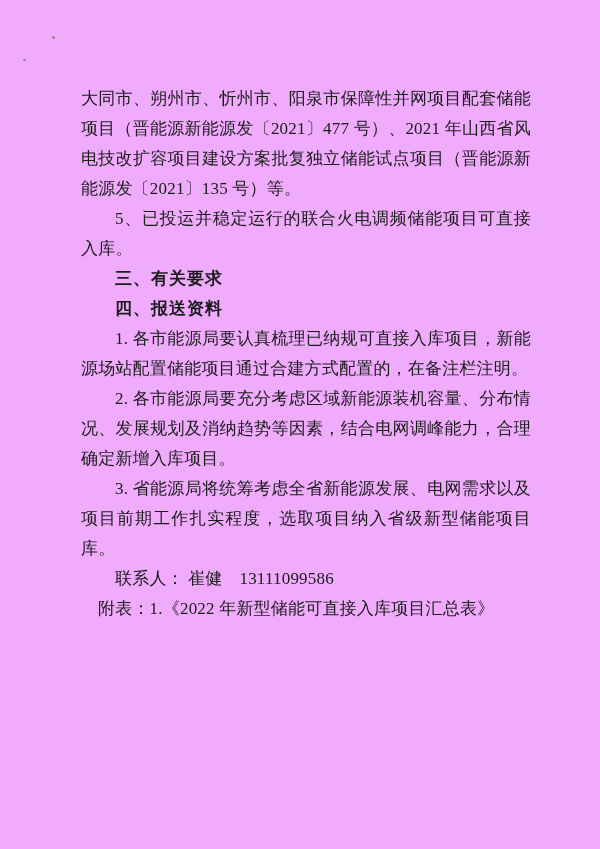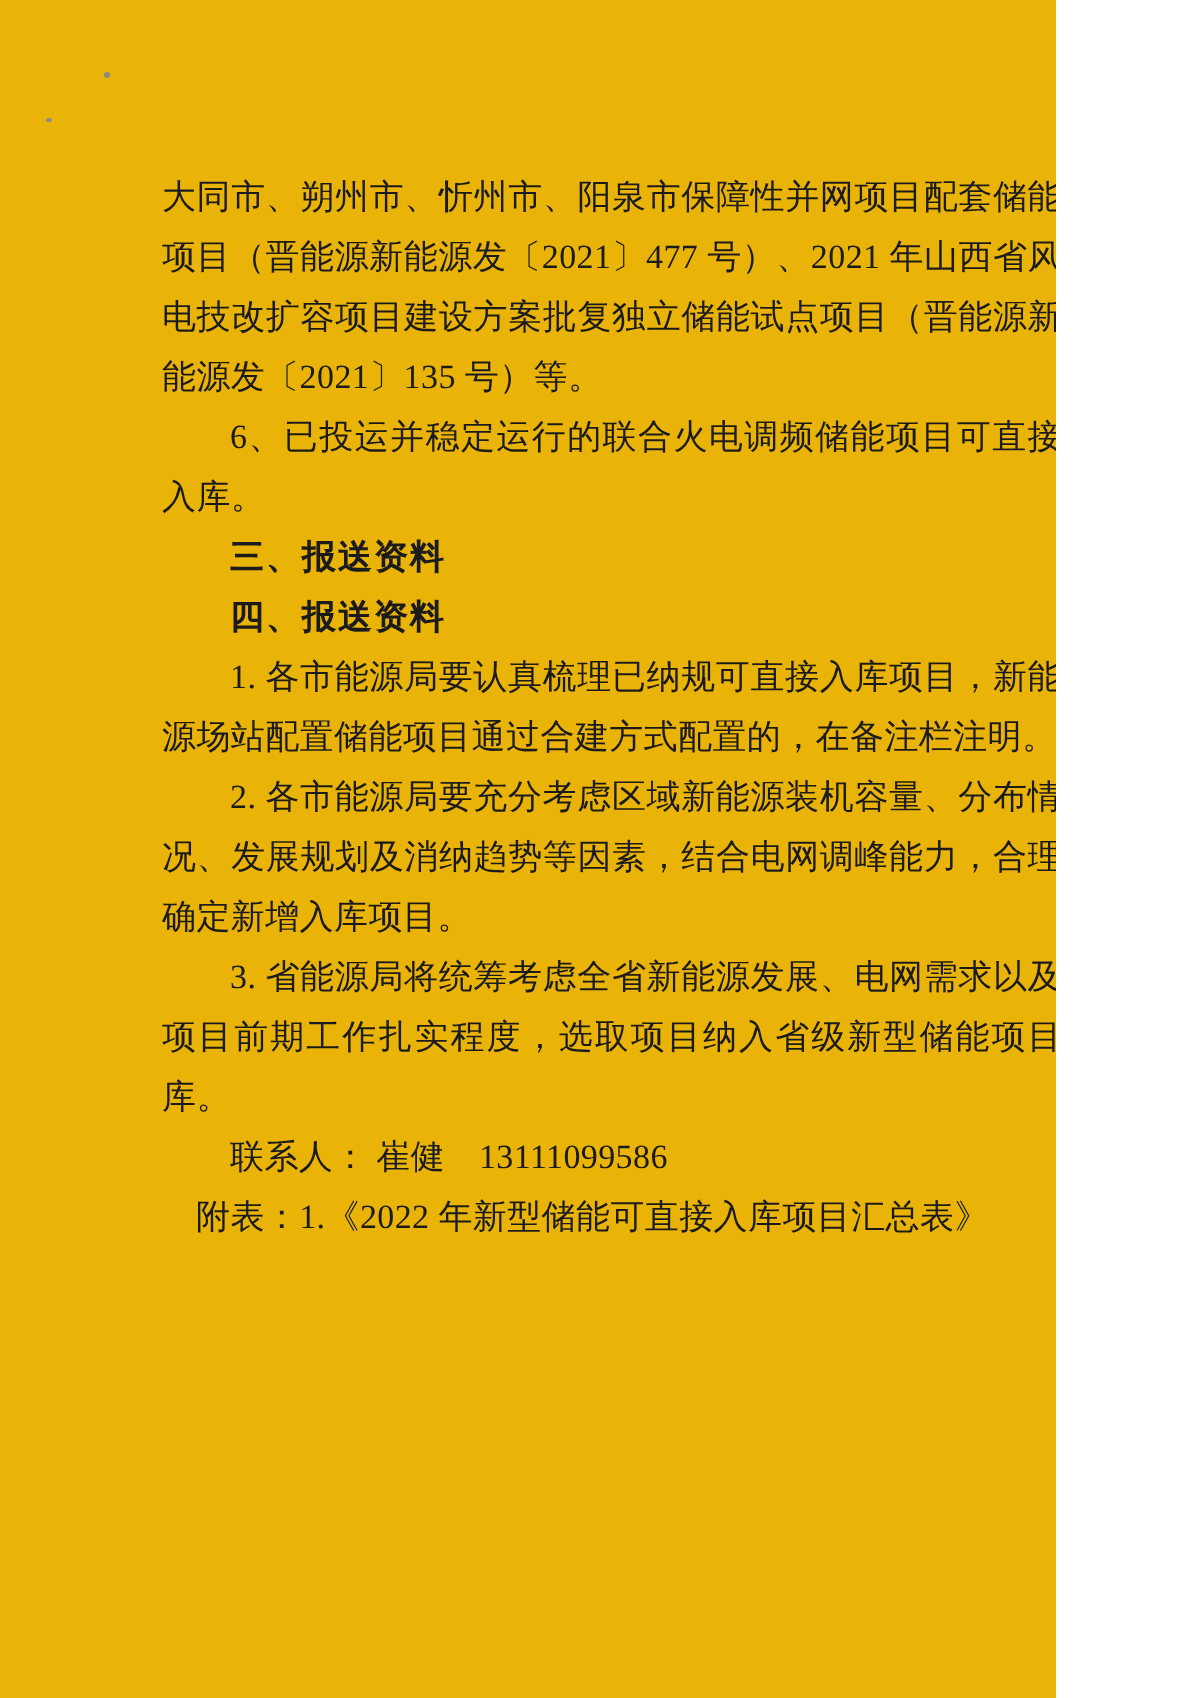--- a/index.html
+++ b/index.html
@@ -2,23 +2,23 @@
 <html><head>
 <meta charset="utf-8">
 <style>
   html, body {
     margin: 0;
     padding: 0;
     background: #ffffff;
   }
   .page {
     position: relative;
-    width: 528px;
+    width: 600px;
     height: 849px;
-    background: #eab308;
+    background: #f0abfc;
     overflow: hidden;
     color: #1b1b1b;
   }
   .text-block {
     position: absolute;
     left: 81px;
     top: 84px;
     width: 450px;
     font-family: "Liberation Serif", "DejaVu Serif", serif;
     font-size: 17px;
@@ -67,23 +67,23 @@
 
 <div class="page">
 
   <span class="speckle s1"></span>
   <span class="speckle s2"></span>
 
   <div class="text-block">
 
     <p class="cont">大同市、朔州市、忻州市、阳泉市保障性并网项目配套储能项目（晋能源新能源发〔2021〕477 号）、2021 年山西省风电技改扩容项目建设方案批复独立储能试点项目（晋能源新能源发〔2021〕135 号）等。</p>
 
-    <p class="ind">6、已投运并稳定运行的联合火电调频储能项目可直接入库。</p>
+    <p class="ind">5、已投运并稳定运行的联合火电调频储能项目可直接入库。</p>
 
-    <p class="heading">三、报送资料</p>
+    <p class="heading">三、有关要求</p>
 
 
 
     <p class="heading">四、报送资料</p>
 
     <p class="ind">1. 各市能源局要认真梳理已纳规可直接入库项目，新能源场站配置储能项目通过合建方式配置的，在备注栏注明。</p>
 
     <p class="ind">2. 各市能源局要充分考虑区域新能源装机容量、分布情况、发展规划及消纳趋势等因素，结合电网调峰能力，合理确定新增入库项目。</p>
 
     <p class="ind">3. 省能源局将统筹考虑全省新能源发展、电网需求以及项目前期工作扎实程度，选取项目纳入省级新型储能项目库。</p>

